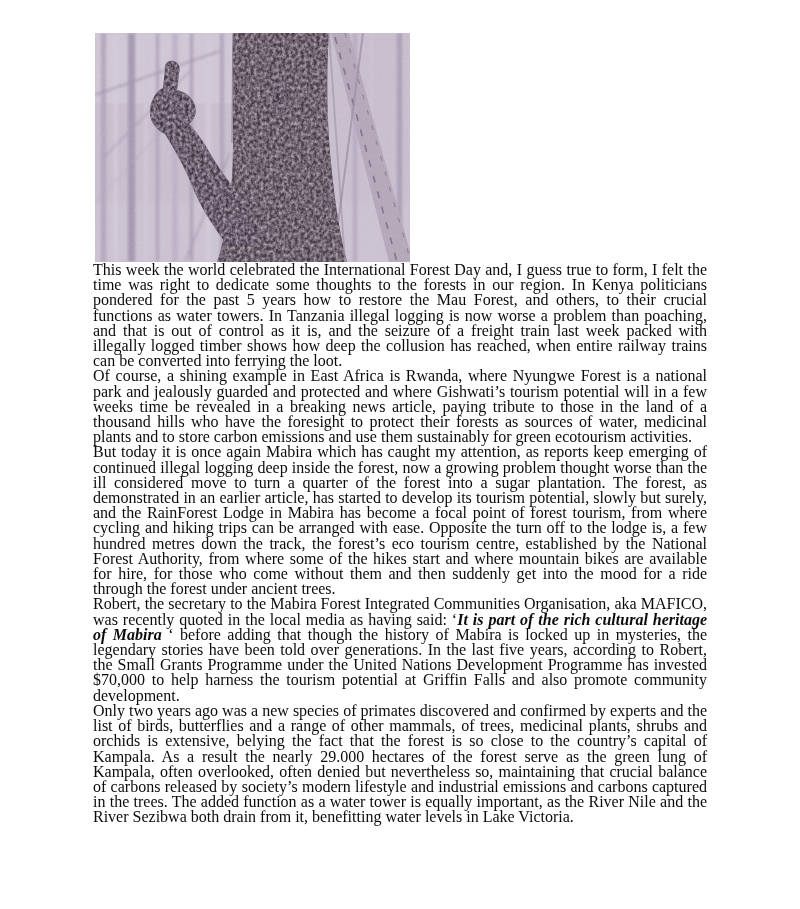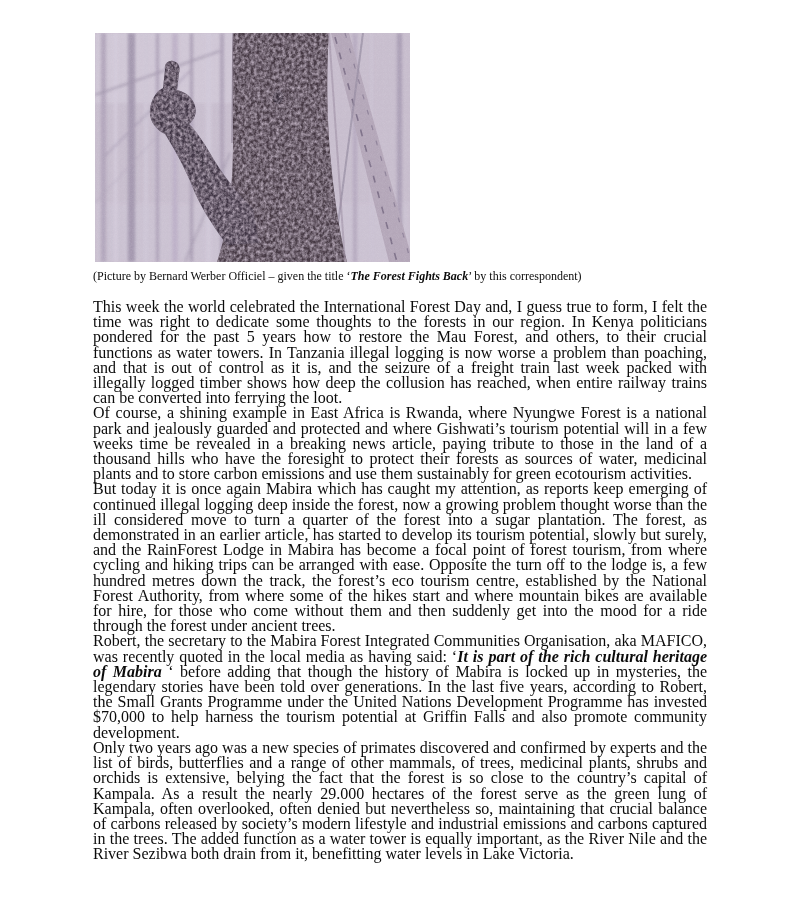--- a/index.html
+++ b/index.html
@@ -123,21 +123,20 @@
           <path d="M66,60 C60,64 58,72 60,79" stroke="#6e5f6e" stroke-width="2" fill="none" opacity="0.6"></path>
           <path d="M85,95 C95,108 106,126 116,142" stroke="#2d2532" stroke-width="3" fill="none" opacity="0.5"></path>
         </g>
 
         <rect x="0" y="0" width="315" height="229" clip-path="url(#darkclip)" filter="url(#bark)" fill="#000000"></rect>
 
         <rect x="0" y="0" width="315" height="229" filter="url(#grain)" fill="#ffffff" opacity="0.5"></rect>
       </svg>
     </figure>
 
-    <p class="caption"><span>(Picture by Bernard Werber Officiel – given the title ‘</span><span class="bi">The Forest Fights Back</span><span>’ by this correspondent)</span></p>
 
     <div class="body-text">
       <p>This week the world celebrated the International Forest Day and, I guess true to form, I felt the time was right to dedicate some thoughts to the forests in our region. In Kenya politicians pondered for the past 5 years how to restore the Mau Forest, and others, to their crucial functions as water towers. In Tanzania illegal logging is now worse a problem than poaching, and that is out of control as it is, and the seizure of a freight train last week packed with illegally logged timber shows how deep the collusion has reached, when entire railway trains can be converted into ferrying the loot.</p>
       <p>Of course, a shining example in East Africa is Rwanda, where Nyungwe Forest is a national park and jealously guarded and protected and where Gishwati’s tourism potential will in a few weeks time be revealed in a breaking news article, paying tribute to those in the land of a thousand hills who have the foresight to protect their forests as sources of water, medicinal plants and to store carbon emissions and use them sustainably for green ecotourism activities.</p>
       <p>But today it is once again Mabira which has caught my attention, as reports keep emerging of continued illegal logging deep inside the forest, now a growing problem thought worse than the ill considered move to turn a quarter of the forest into a sugar plantation. The forest, as demonstrated in an earlier article, has started to develop its tourism potential, slowly but surely, and the RainForest Lodge in Mabira has become a focal point of forest tourism, from where cycling and hiking trips can be arranged with ease. Opposite the turn off to the lodge is, a few hundred metres down the track, the forest’s eco tourism centre, established by the National Forest Authority, from where some of the hikes start and where mountain bikes are available for hire, for those who come without them and then suddenly get into the mood for a ride through the forest under ancient trees.</p>
       <p>Robert, the secretary to the Mabira Forest Integrated Communities Organisation, aka MAFICO, was recently quoted in the local media as having said: ‘<span class="bi">It is part of the rich cultural heritage of Mabira</span> ‘ before adding that though the history of Mabira is locked up in mysteries, the legendary stories have been told over generations. In the last five years, according to Robert, the Small Grants Programme under the United Nations Development Programme has invested $70,000 to help harness the tourism potential at Griffin Falls and also promote community development.</p>
       <p>Only two years ago was a new species of primates discovered and confirmed by experts and the list of birds, butterflies and a range of other mammals, of trees, medicinal plants, shrubs and orchids is extensive, belying the fact that the forest is so close to the country’s capital of Kampala. As a result the nearly 29.000 hectares of the forest serve as  the green lung of Kampala, often overlooked, often denied but nevertheless so, maintaining that crucial balance of carbons released by society’s modern lifestyle and industrial emissions and carbons captured in the trees. The added function as a water tower is equally important, as the River Nile and the River Sezibwa both drain from it, benefitting water levels in Lake Victoria.</p>
     </div>
 
   </div>

